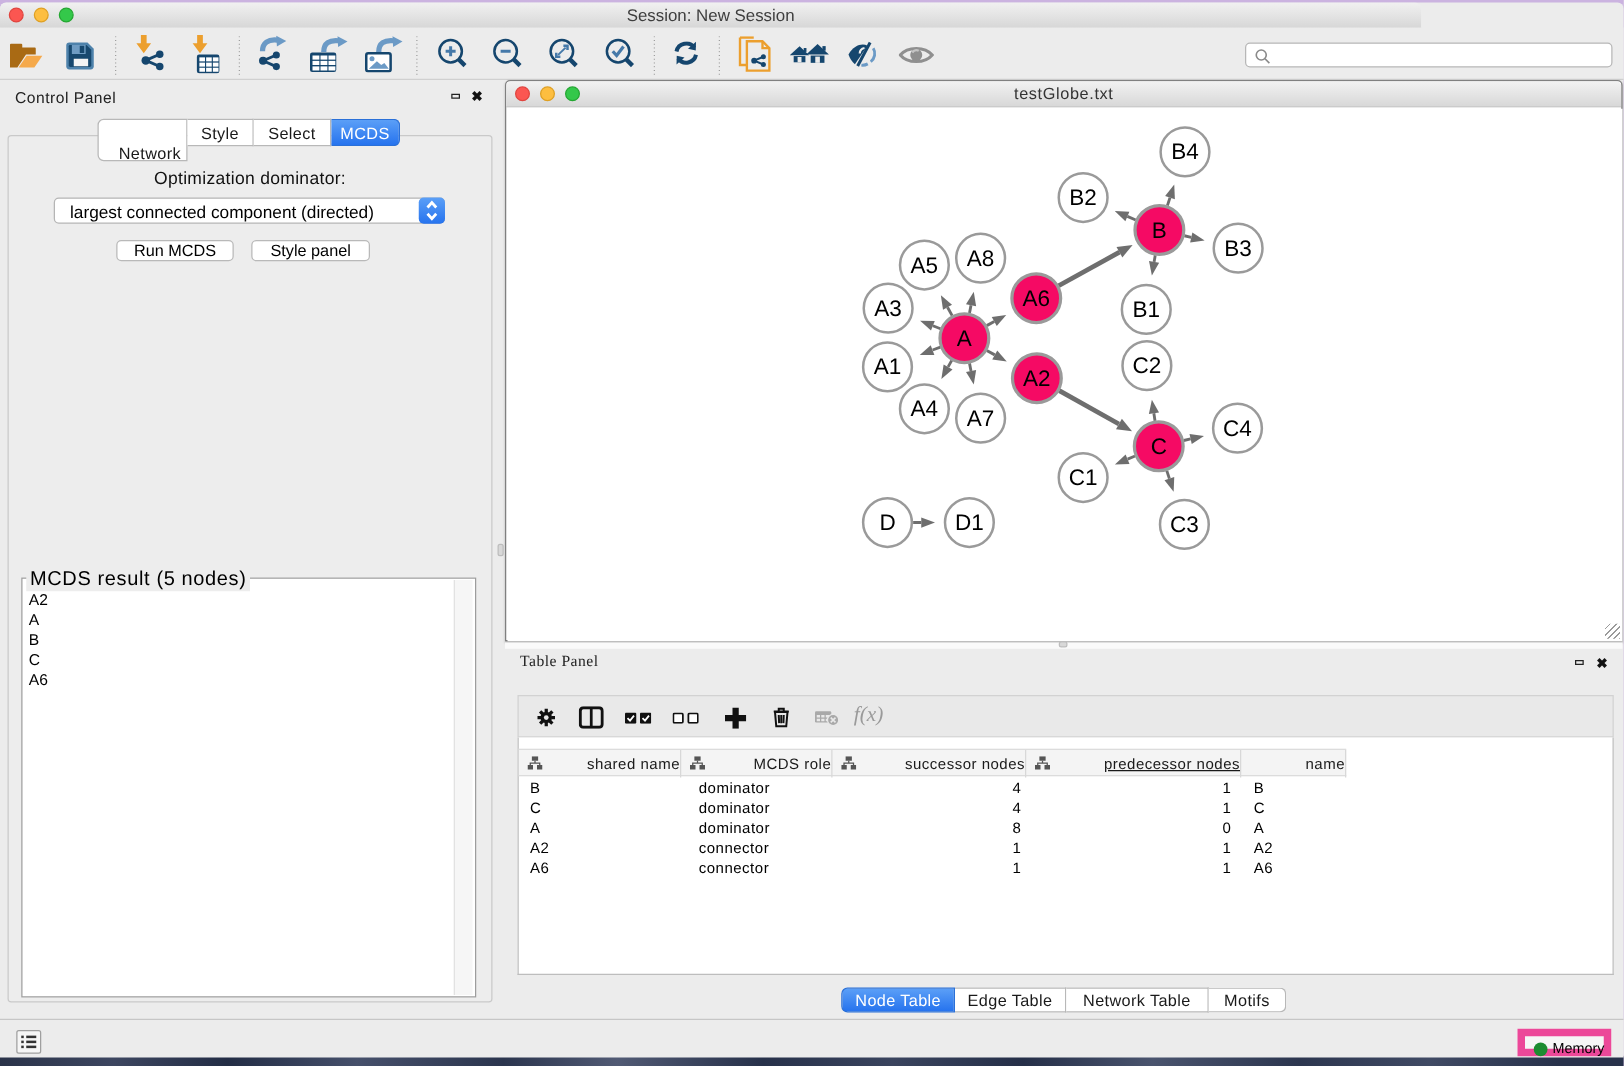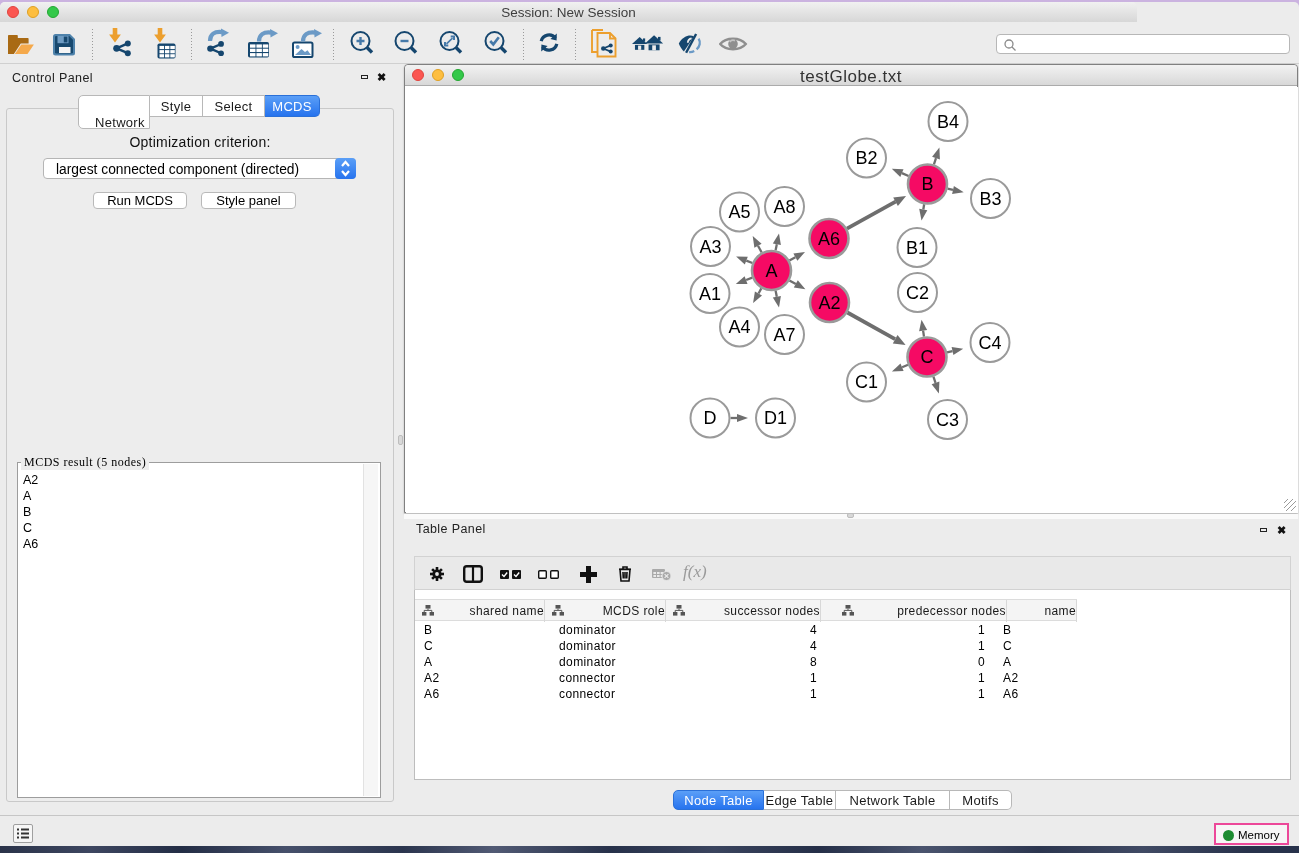--- a/index.html
+++ b/index.html
@@ -48,56 +48,56 @@
 #dropdown { left:43px; top:156px; width:313px; height:21px; background:#fff; border:1px solid #b5b5b5; border-radius:4px; }
 #dropdown .txt { position:absolute; left:12px; top:3px; font-size:13.8px; color:#000; }
 #dropdown .stepper { position:absolute; right:-1px; top:-1px; width:21px; height:21px; border-radius:4px;
   background:linear-gradient(#5b9ff7,#2673ee); }
 .btn { position:absolute; height:17px; background:#fff; border:1px solid #b9b9b9; border-radius:4px;
   font-size:13px; color:#000; text-align:center; line-height:16px; }
 #btn-run { left:93px; top:190px; width:94px; }
 #btn-close { left:201px; top:190px; width:95px; }
 
 #fieldset { left:17px; top:460px; width:364px; height:336px; border:1px solid #9d9d9d; background:#fff; }
-#fs-legend { left:21px; top:453px; background:#ededed; padding:0 3px; font-size:12px; letter-spacing:0.5px; color:#000;font-family:Liberation Serif, serif; }
+#fs-legend { left:21px; top:453px; background:#ededed; padding:0 3px; font-size:16px; letter-spacing:0.5px; color:#000; }
 #fs-list { left:19px; top:462px; width:343px; font-size:12.5px; color:#000; line-height:16px; padding:8px 0 0 4px; }
 #fs-scroll { left:363px; top:462px; width:15px; height:332px; background:#f6f6f6; border-left:1px solid #e2e2e2; }
 
 #netwin { left:404px; top:62px; width:894px; height:449px; background:#fff; border:1px solid #808080;
   border-radius:4px 4px 0 0; box-shadow:0 1px 2px rgba(0,0,0,0.25); }
 #net-titlebar { position:absolute; left:0; top:0; width:892px; height:21px; border-radius:4px 4px 0 0;
   background:linear-gradient(#f2f2f2,#d8d8d8); border-bottom:1px solid #ababab; }
-#net-titlebar .title { position:absolute; left:0; right:0; top:2px; text-align:center; font-size:17px; color:#333; letter-spacing:0.5px; }
+#net-titlebar .title { position:absolute; left:0; right:0; top:2px; text-align:center; font-size:13px; color:#333; letter-spacing:0.5px; }
 #net-titlebar .r { left:7px;  background:#fb5651; border:0.5px solid #e0443e; }
 #net-titlebar .y { left:27px; background:#fdbe40; border:0.5px solid #dfa023; }
 #net-titlebar .g { left:47px; background:#34c84a; border:0.5px solid #24a732; }
 #net-canvas { position:absolute; left:0.5px; top:22px; width:892px; height:426px; background:#fff; }
 #grip { position:absolute; right:1px; bottom:1px; width:12px; height:12px;
   background:repeating-linear-gradient(135deg, transparent 0 2.5px, #9a9a9a 2.5px 3.5px); }
 
-#tp-title { left:416px; top:520px; font-size:12.5px; letter-spacing:0.4px; color:#222; }
+#tp-title { left:416px; top:520px; font-size:12.5px; letter-spacing:0.4px; color:#222;font-family:Liberation Serif, serif; }
 #tp-toolbar { left:414px; top:554px; width:877px; height:34px; background:#e9e9e9; border:1px solid #d2d2d2; }
 #tp-table { left:414px; top:588px; width:877px; height:190px; background:#fff; border:1px solid #bdbdbd; border-top:none; }
 #tp-header { position:absolute; left:0; top:9px; width:662px; height:22px; background:#f4f4f4;
   border-top:1px solid #dcdcdc; border-bottom:1px solid #dcdcdc; }
 .th { position:absolute; top:0; height:22px; border-right:1px solid #d8d8d8; font-size:12px; letter-spacing:0.4px; color:#1a1a1a; text-align:right; line-height:22px; }
 .hico { position:absolute; left:7px; top:5px; }
 .row { position:absolute; left:0; width:877px; height:16px; font-size:12px; letter-spacing:0.4px; color:#000; }
 .c1 { position:absolute; left:9px; }
 .c2 { position:absolute; left:144px; }
 .c3 { position:absolute; left:256px; width:146px; text-align:right; }
 .c4 { position:absolute; left:422px; width:148px; text-align:right; }
 .c5 { position:absolute; left:588px; }
 
 #bt-tabs { left:673px; top:788px; }
 #bt-tabs .tab { height:20px; line-height:19px; }
 
 #statusbar { left:0; top:813px; width:1299px; height:29px; background:#ececec; border-top:1px solid #c6c6c6; }
 #sb-left { position:absolute; left:13px; top:8px; width:20px; height:19px; background:#f6f6f6; border:1px solid #9f9f9f; border-radius:2px; }
-#sb-mem { position:absolute; left:1214px; top:7px; width:75px; height:22px; background:#f6f6f6; border:2px solid #ec4899; font-size:11.5px; color:#000; }
+#sb-mem { position:absolute; left:1214px; top:7px; width:75px; height:22px; background:#f6f6f6; border:6px solid #ec4899; font-size:11.5px; color:#000; }
 #sb-mem .dot { position:absolute; left:7px; top:5px; width:11px; height:11px; border-radius:50%; background:#1d8c31; }
 #sb-mem .t { position:absolute; left:22px; top:4px; }
 </style>
 </head>
 <body>
 <div id="deskbottom" class="abs"></div>
 <div id="app" class="abs">
   <div id="titlebar" class="abs">
     <div class="tl r"></div>
       <div class="tl y"></div>
@@ -267,21 +267,21 @@
   <div id="cp-title" class="abs">Control Panel</div>
   <div class="sqbtn" style="left:361px;top:73px;"></div>
   <div class="winbtns" style="left:377px;top:69px;font-weight:bold;">✖</div>
   <div id="cp-box" class="abs"></div>
   <div id="cp-tabs" class="tabs">
     <div class="tab first" style="width:72px;padding:16px;">Network</div>
       <div class="tab" style="width:53px;padding:0;">Style</div>
       <div class="tab" style="width:62px;padding:0;">Select</div>
       <div class="tab sel last" style="width:55px;padding:0;">MCDS</div>
   </div>
-  <div id="opt-label" class="abs">Optimization criterion:</div>
+  <div id="opt-label" class="abs">Optimization dominator:</div>
   <div id="dropdown" class="abs">
     <div class="txt">largest connected component (directed)</div>
     <div class="stepper"><svg width="21" height="21" viewBox="0 0 21 21">
           <path d="M7 8 L10.5 4 L14 8" stroke="#fff" stroke-width="2.2" fill="none"></path>
           <path d="M7 13 L10.5 17 L14 13" stroke="#fff" stroke-width="2.2" fill="none"></path>
         </svg></div>
   </div>
   <div id="btn-run" class="btn">Run MCDS</div>
   <div id="btn-close" class="btn">Style panel</div>
   <div id="fieldset" class="abs"></div>
@@ -473,21 +473,21 @@
             </g>
           </svg><span>MCDS role</span></div>
       <div class="th" style="left:251px;width:155px;"><svg class="hico" width="12" height="11" viewBox="0 0 12 11">
             <g fill="#555">
 <rect x="3.5" y="0" width="5" height="3.6"></rect>
               <rect x="0" y="7" width="4.4" height="3.6"></rect>
               <rect x="7.6" y="7" width="4.4" height="3.6"></rect>
 <path d="M6 3.6 L6 5.4 M2.2 7 L2.2 5.4 L9.8 5.4 L9.8 7" stroke="#555" stroke-width="1" fill="none"></path>
             </g>
           </svg><span>successor nodes</span></div>
-      <div class="th" style="left:420px;width:172px;"><svg class="hico" width="12" height="11" viewBox="0 0 12 11">
+      <div class="th" style="left:406px;width:172px;text-decoration:underline;"><svg class="hico" width="12" height="11" viewBox="0 0 12 11">
             <g fill="#555">
 <rect x="3.5" y="0" width="5" height="3.6"></rect>
               <rect x="0" y="7" width="4.4" height="3.6"></rect>
               <rect x="7.6" y="7" width="4.4" height="3.6"></rect>
 <path d="M6 3.6 L6 5.4 M2.2 7 L2.2 5.4 L9.8 5.4 L9.8 7" stroke="#555" stroke-width="1" fill="none"></path>
             </g>
           </svg><span>predecessor nodes</span></div>
       <div class="th" style="left:578px;width:84px;"><span>name</span></div>
     </div>
     <div class="row" style="top:33px;">
@@ -521,21 +521,21 @@
     <div class="row" style="top:97px;">
         <span class="c1">A6</span>
         <span class="c2">connector</span>
         <span class="c3">1</span>
         <span class="c4">1</span>
         <span class="c5">A6</span>
       </div>
   </div>
   <div id="bt-tabs" class="tabs">
     <div class="tab first sel" style="width:91px;padding:0;">Node Table</div>
-      <div class="tab" style="width:72px;padding:0;">Edge Table</div>
+      <div class="tab" style="width:89px;padding:0;">Edge Table</div>
       <div class="tab" style="width:114px;padding:0;">Network Table</div>
       <div class="tab last" style="width:62px;padding:0;">Motifs</div>
   </div>
   <div class="divider-strip"></div>
   <div class="handle" style="left:398px;top:433px;width:5px;height:10px;"></div>
   <div class="handle" style="left:847px;top:511px;width:7px;height:5px;"></div>
   <div id="statusbar" class="abs">
     <div id="sb-left"><svg width="18" height="17" viewBox="0 0 18 17">
           <g fill="#333">
             <rect x="3" y="3.5" width="2" height="2"></rect>

